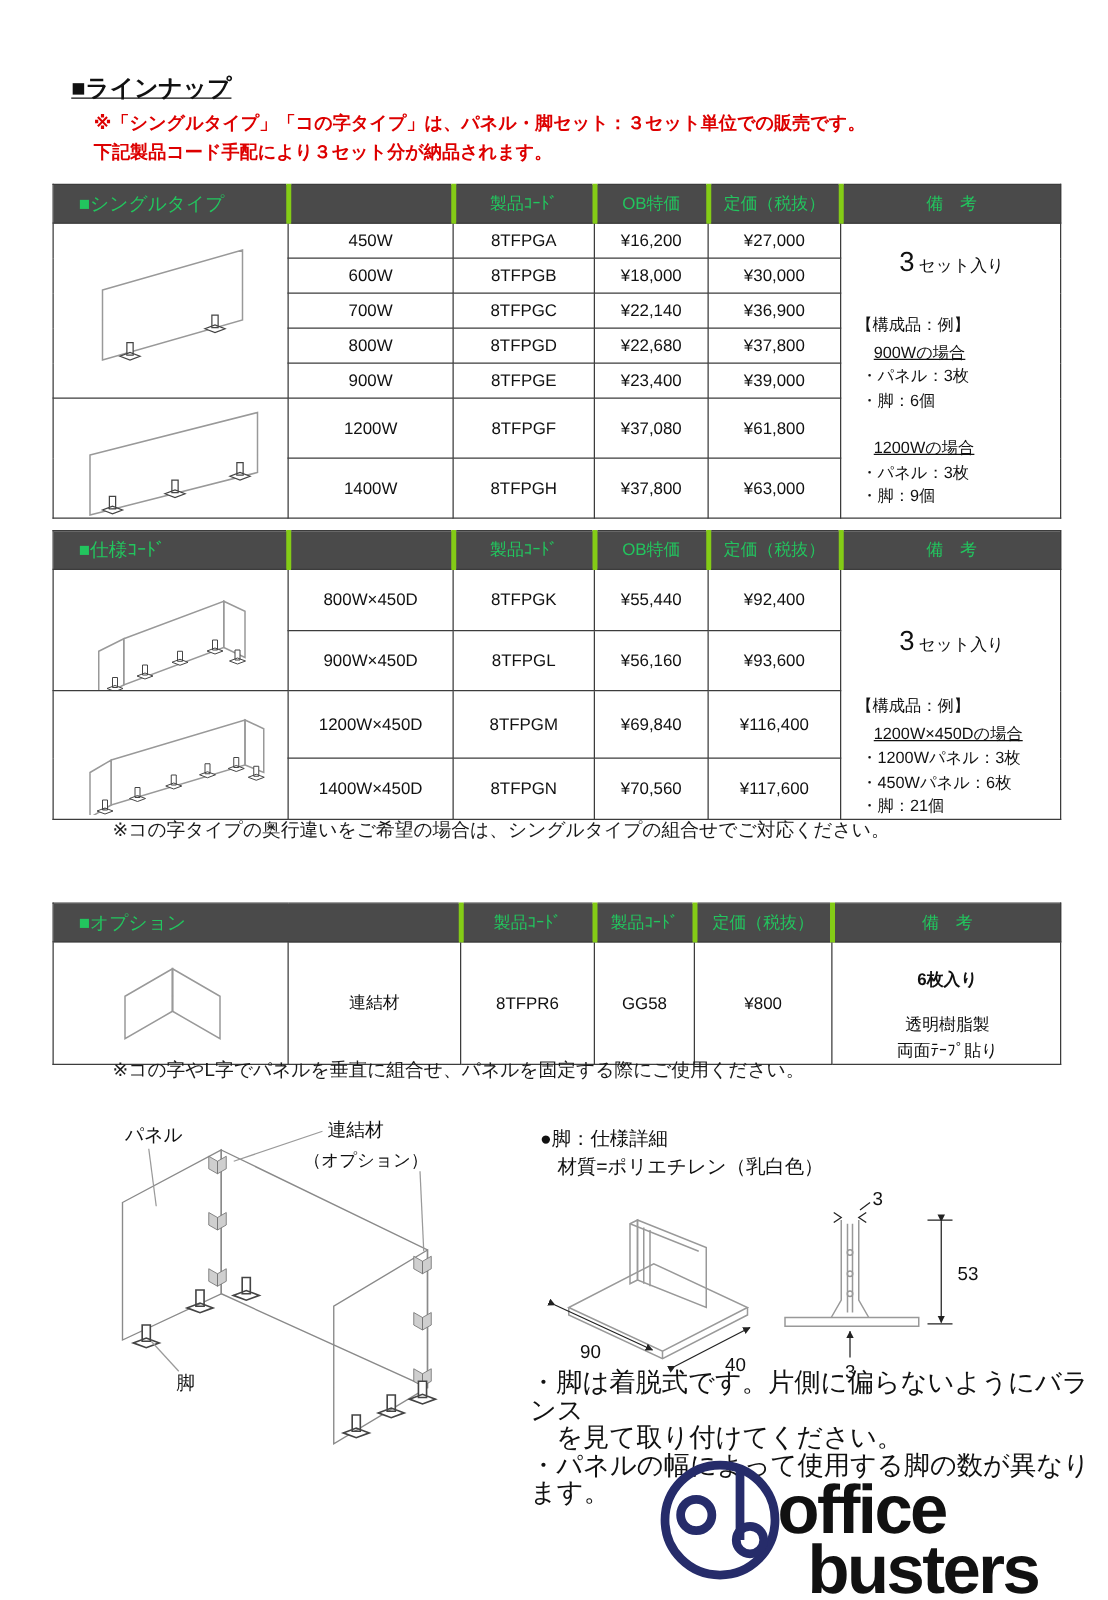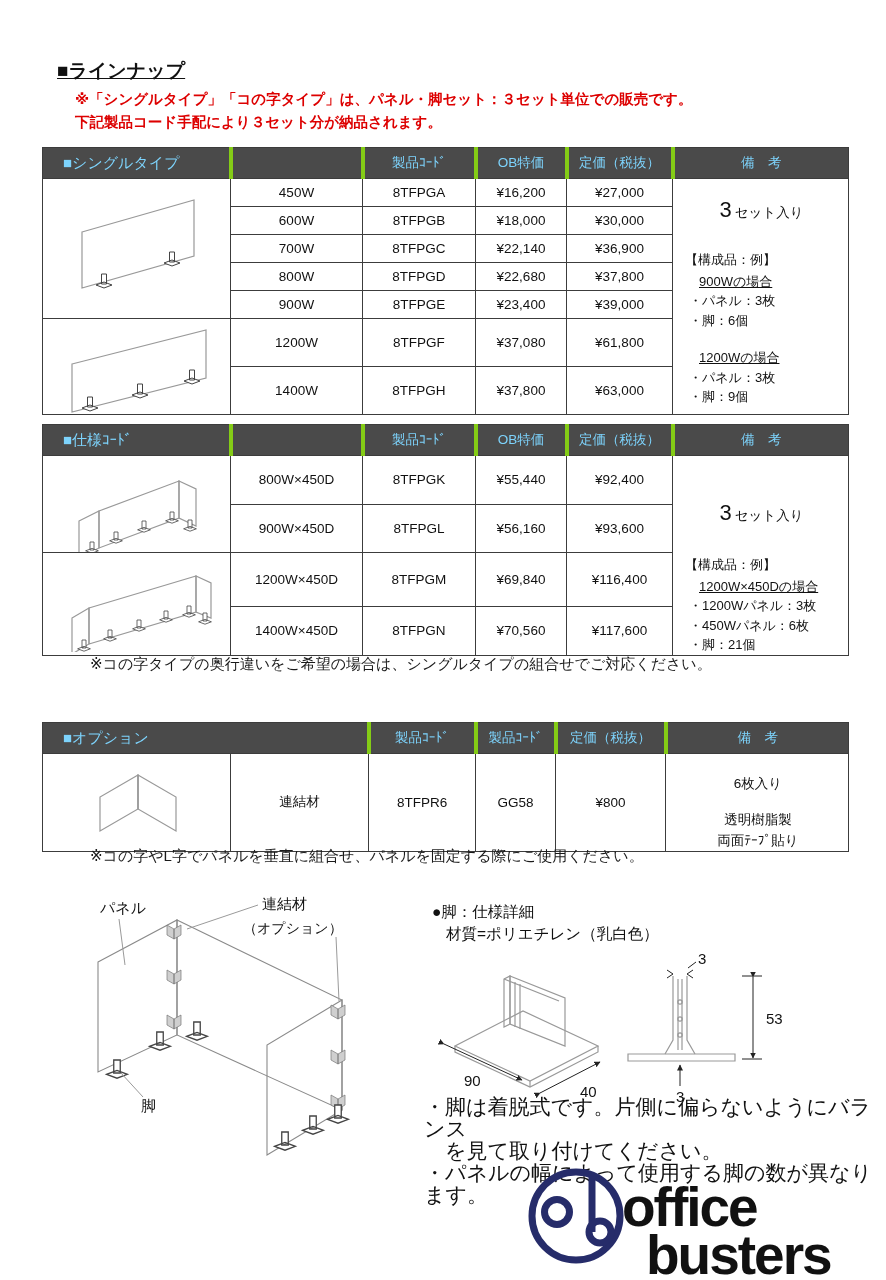--- a/index.html
+++ b/index.html
@@ -9,42 +9,42 @@
 
   .doc-title { position:absolute; left:57px; top:58px; font-size:19px; font-weight:bold;
                text-decoration:underline; color:#111; }
   .warning { position:absolute; left:75px; top:88px; color:#dd0000; font-size:14.5px;
              font-weight:bold; line-height:23px; }
   .warning .wline2 { }
 
   table.ptable { position:absolute; left:42px; width:806px; border-collapse:collapse;
                  table-layout:fixed; background:#fff; border:1.5px solid #3c3c3c; }
   .ptable th, .ptable td { border:1px solid #3c3c3c; }
-  .ptable thead th { background:#4a4a4a; color:#7dd3fc; font-weight:normal; font-size:13.5px;
+  .ptable thead th { background:#4a4a4a; color:#22c55e; font-weight:normal; font-size:13.5px;
                      height:31px; border-bottom:1px solid #3c3c3c; }
   .ptable thead th + th { border-left:4px solid #84cc16; }
   .ptable thead th.ttl { text-align:left; padding-left:20px; font-size:15px; }
   .ptable td { text-align:center; vertical-align:middle; font-size:13.5px; color:#111; }
   tr.h28 { height:28px; }
   tr.h48 { height:48px; }
   tr.h88 { height:88px; }
   td.img { background:#fff; }
   td.img svg { display:block; margin:0 auto; }
 
   td.remarks { vertical-align:top; text-align:left; padding:12px 10px 0 12px;
                font-size:13px; line-height:1.5; }
   .setline { text-align:center; margin:2px 0 24px 0; font-size:13.5px; }
   .setline .bignum { font-size:22px; font-weight:normal; margin-right:3px; }
   .remarks2 .setline { margin-top:28px; margin-bottom:26px; }
   .exhead { margin-bottom:2px; }
   .excase { margin-left:14px; text-decoration:underline; }
   .exitem { margin-left:4px; }
   .exgap { height:18px; }
   td.remarks.centered { text-align:center; padding-top:20px; font-size:13.5px; }
-  .opt-line1 { margin-bottom:16px; }
+  .opt-line1 { margin-bottom:16px;font-weight:bold; }
 
   .note { position:absolute; left:90px; font-size:15px; color:#1a1a1a; }
 
   .leg-head { position:absolute; left:432px; top:901px; font-size:15.5px; color:#111; line-height:22px; }
   .leg-head .material { margin-left:14px; }
   .leg-notes { position:absolute; left:424px; top:1096px; font-size:21px; line-height:22px; color:#111; }
 
   svg text { font-family:"Liberation Sans","DejaVu Sans",sans-serif; fill:#111; }
   .drawline { stroke:#999; fill:none; stroke-width:1.2; }
   .drawline2 { stroke:#8a8a8a; fill:none; stroke-width:1.1; }

